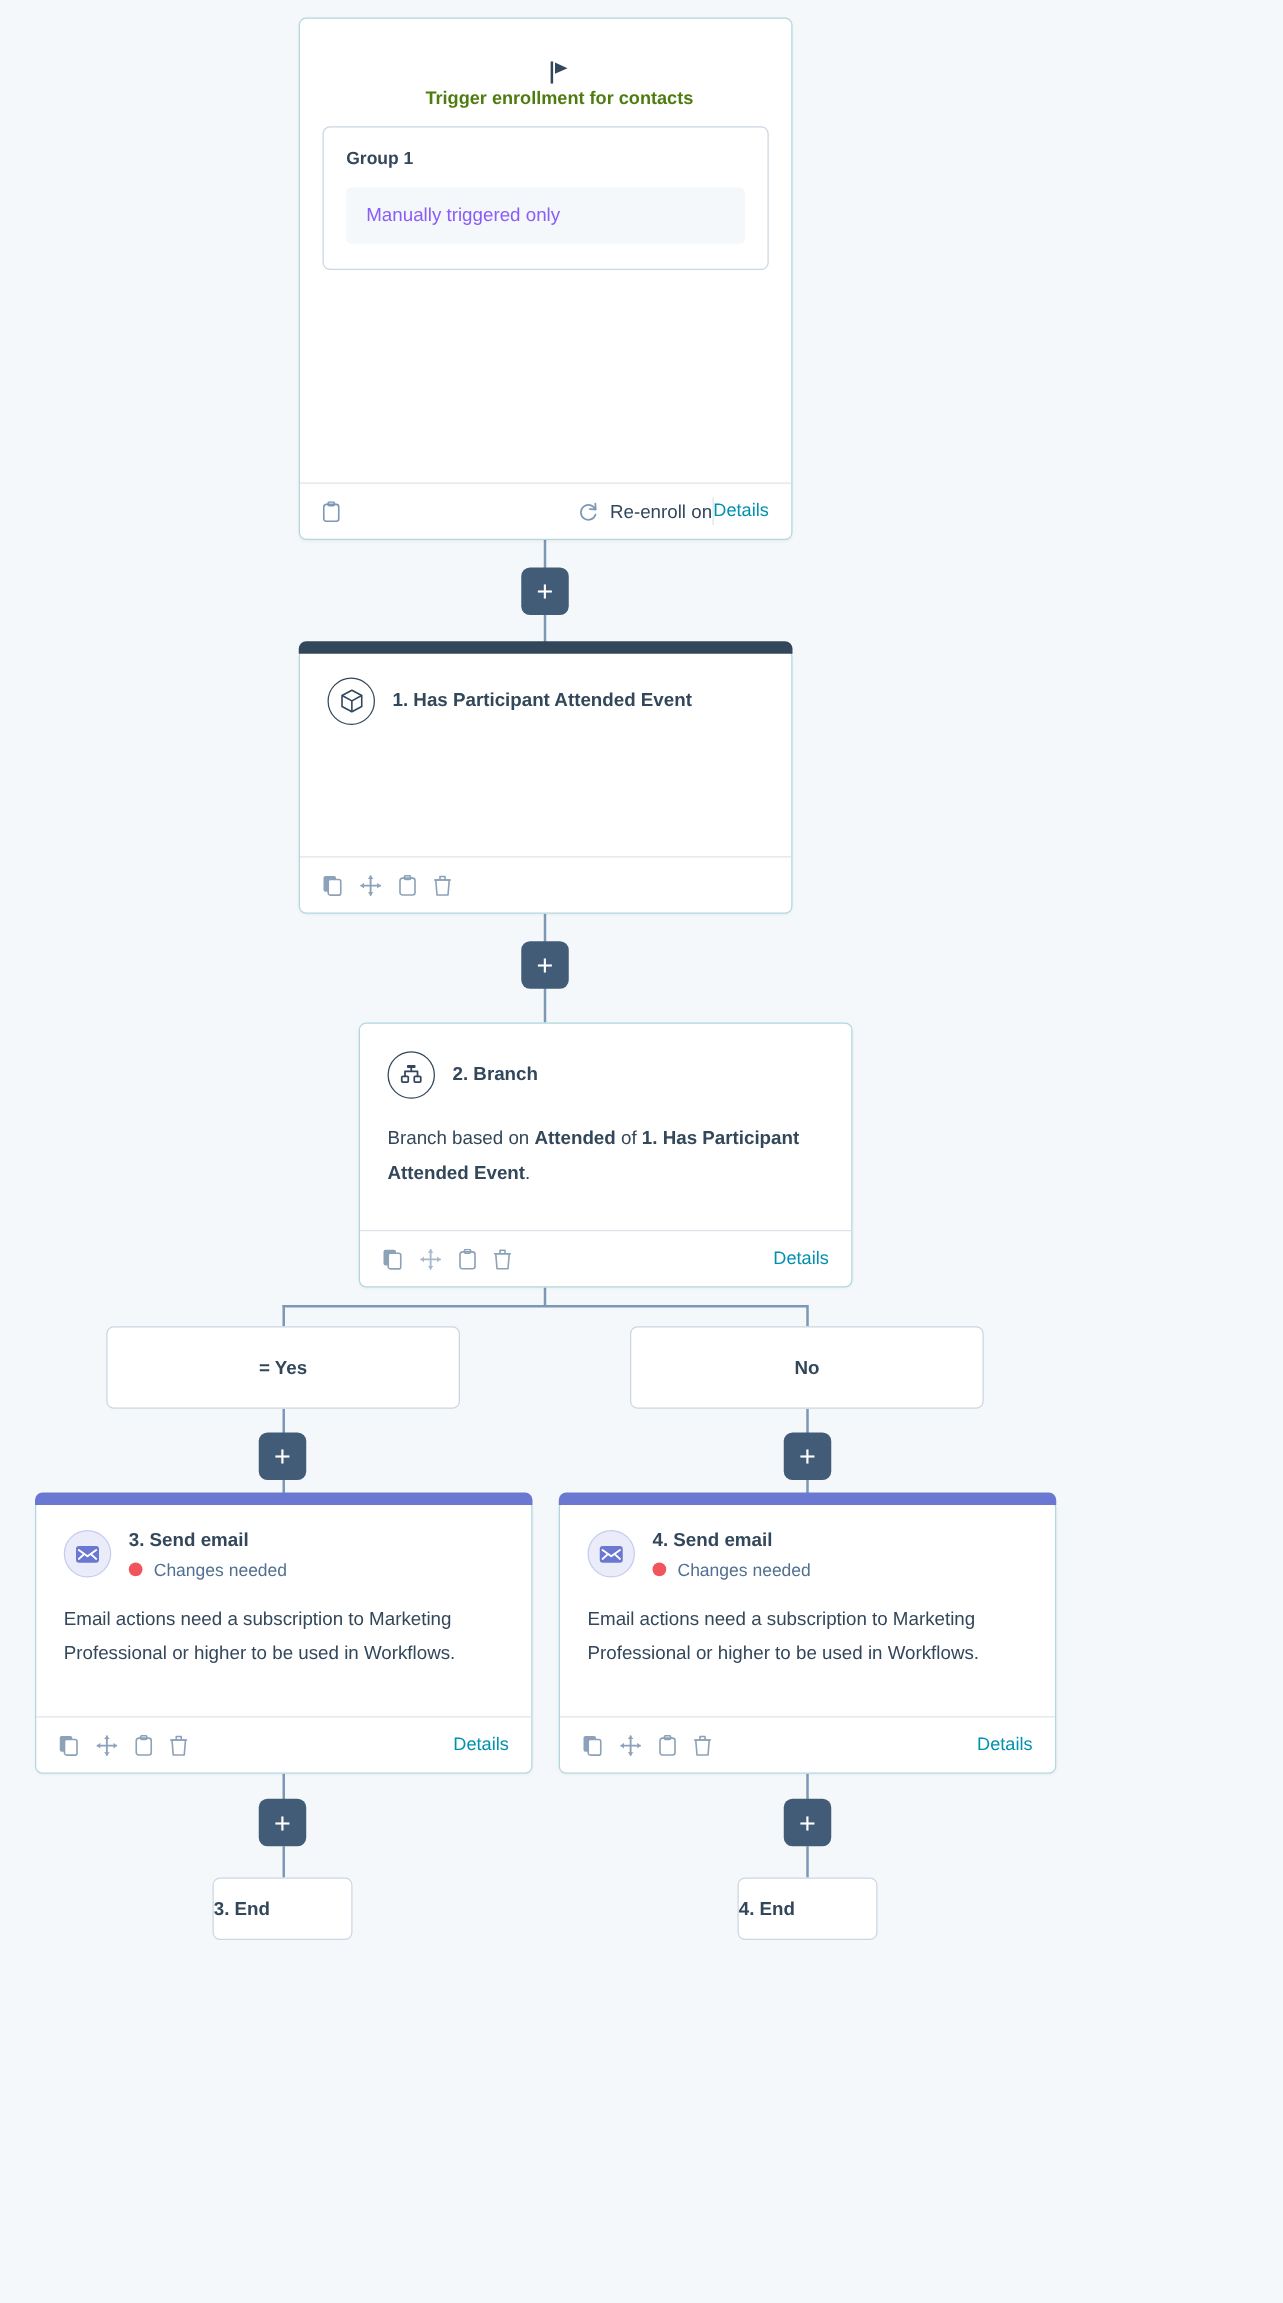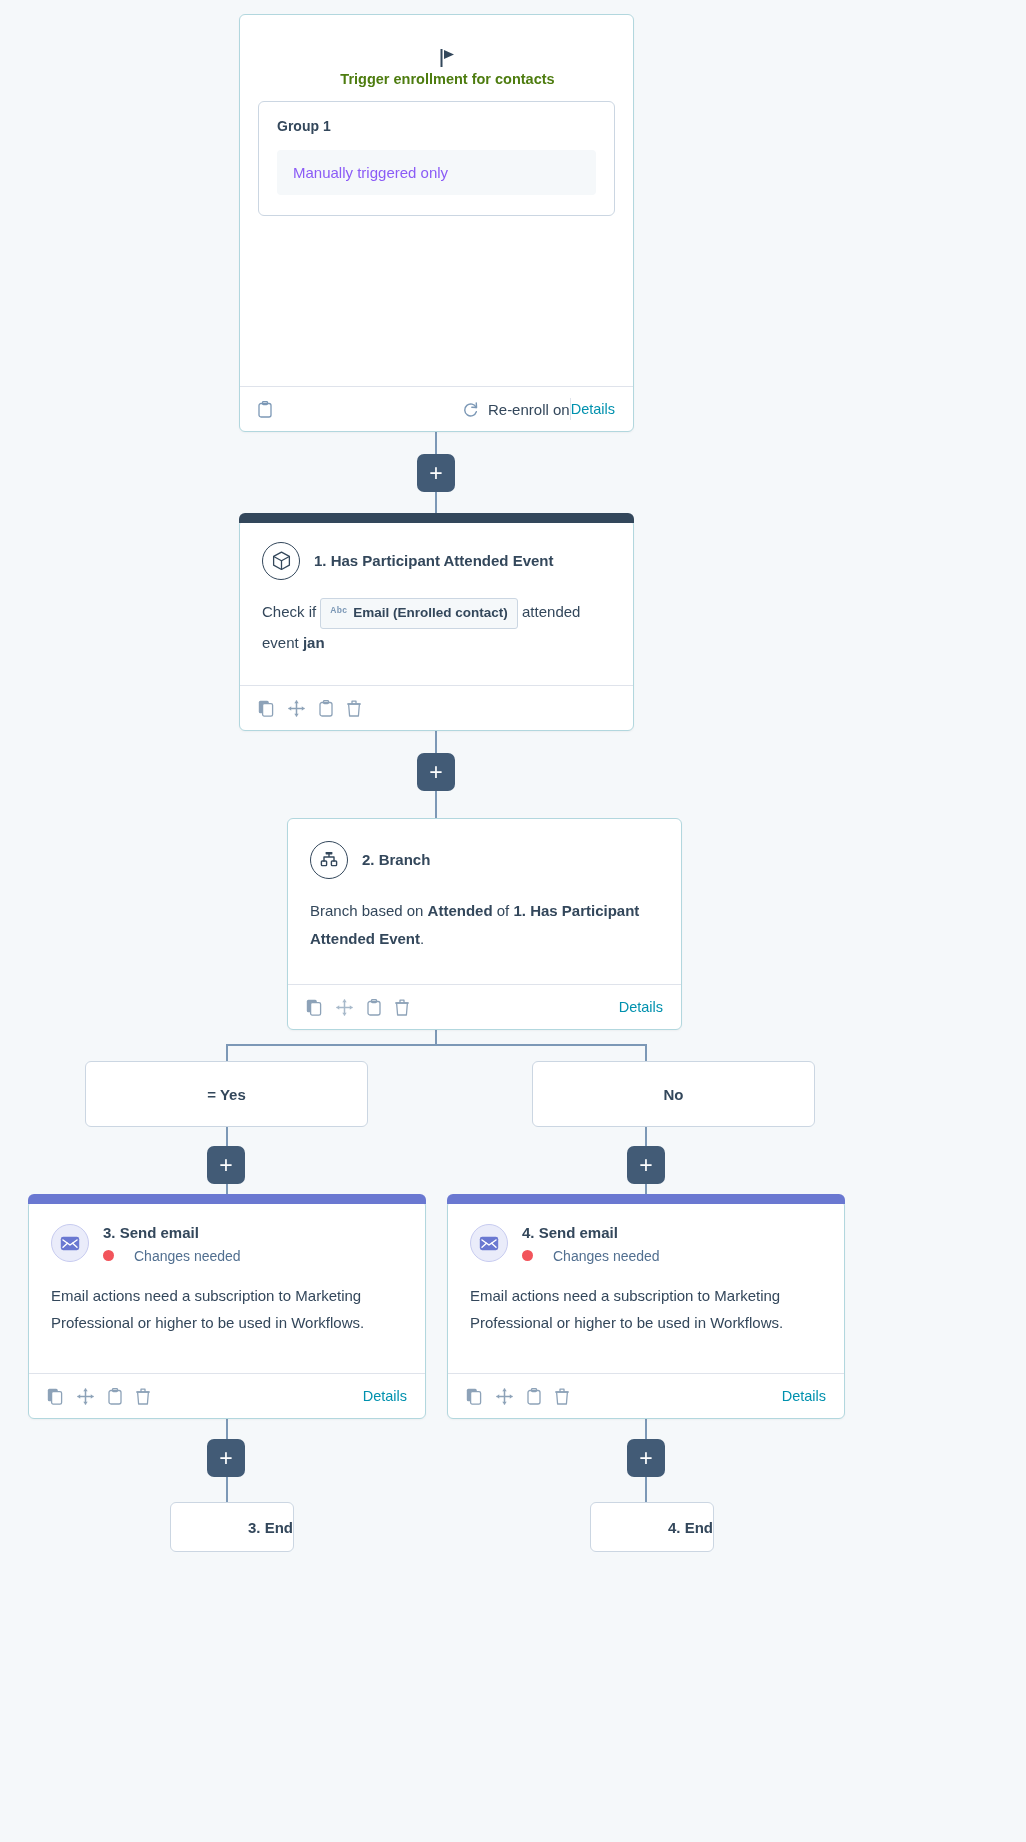--- a/index.html
+++ b/index.html
@@ -47,21 +47,21 @@
     border: 1.5px solid #c7cbf0;
     background: #eaecfa;
   }
   .card-title {
     font-size: 15px;
     font-weight: bold;
     color: #33475b;
     line-height: 1.3;
   }
   .status-line {
-    display: flex; align-items: center; gap: 20px;
+    display: flex; align-items: center; gap: 9px;
     margin-top: 5px;
     font-size: 14px;
     color: #516f90;
   }
   .dot {
     width: 11px; height: 11px; border-radius: 50%;
     background: #f2545b;
     flex: 0 0 11px;
   }
   .card-body {
@@ -176,31 +176,31 @@
   
   .branch-box {
     position: absolute;
     background: #ffffff;
     border: 1px solid #cbd6e2;
     border-radius: 6px;
     display: flex; align-items: center; justify-content: center;
     font-size: 15px; font-weight: bold; color: #33475b;
   }
   #branch-yes { left: 85px; top: 1061px; width: 283px; height: 66px; }
-  #branch-no  { left: 504px; top: 1061px; width: 283px; height: 66px; margin-left: 28px; }
+  #branch-no  { left: 504px; top: 1061px; width: 283px; height: 66px; }
 
   
   .end-box {
     position: absolute;
     background: #ffffff;
     border: 1px solid #cbd6e2;
     border-radius: 6px;
-    display: flex; align-items: center; justify-content: flex-end;
+    display: flex; align-items: center; justify-content: flex-start;
     font-size: 15px; font-weight: bold; color: #33475b;
-    width: 124px; height: 50px;
+    width: 112px; height: 50px;
   }
   #end3 { left: 170px; top: 1502px; }
   #end4 { left: 590px; top: 1502px; }
 </style>
 </head>
 <body>
 
 <div class="canvas">
 
   <div class="vline" style="left:435px; top:432px; height:41px;"></div>
@@ -271,26 +271,20 @@
     <div class="card-head">
       <span class="icon-circle">
         <svg class="ic" width="19" height="20" viewBox="0 0 20 21">
           <path d="M10 1.2 L18.3 5.6 L18.3 14.9 L10 19.4 L1.7 14.9 L1.7 5.6 Z" fill="none" stroke="#33475b" stroke-width="1.35" stroke-linejoin="round"></path>
           <path d="M1.8 5.7 L10 10.2 L18.2 5.7" fill="none" stroke="#33475b" stroke-width="1.35" stroke-linejoin="round"></path>
           <path d="M10 10.2 L10 19.3" fill="none" stroke="#33475b" stroke-width="1.35"></path>
         </svg>
       </span>
       <span class="card-title">1. Has Participant Attended Event</span>
     </div>
-    <div class="card-body">
-      <span>Check if </span><span class="token">
-          <span class="abc">Abc</span>
-          <span>Email (Enrolled contact)</span>
-        </span><span> attended event </span><b>jan</b>
-    </div>
     <div class="card-foot">
       <span class="foot-icons">
         <span>
           <svg class="ic" width="16" height="17" viewBox="0 0 16 17">
             <rect x="0.8" y="0.8" width="10" height="12.5" rx="1.6" fill="#8da2b8"></rect>
             <rect x="4.6" y="3.6" width="10" height="12.5" rx="1.6" fill="#ffffff" stroke="#8da2b8" stroke-width="1.3"></rect>
           </svg>
         </span>
         <span>
           <svg class="ic" width="17" height="17" viewBox="0 0 18 18">

